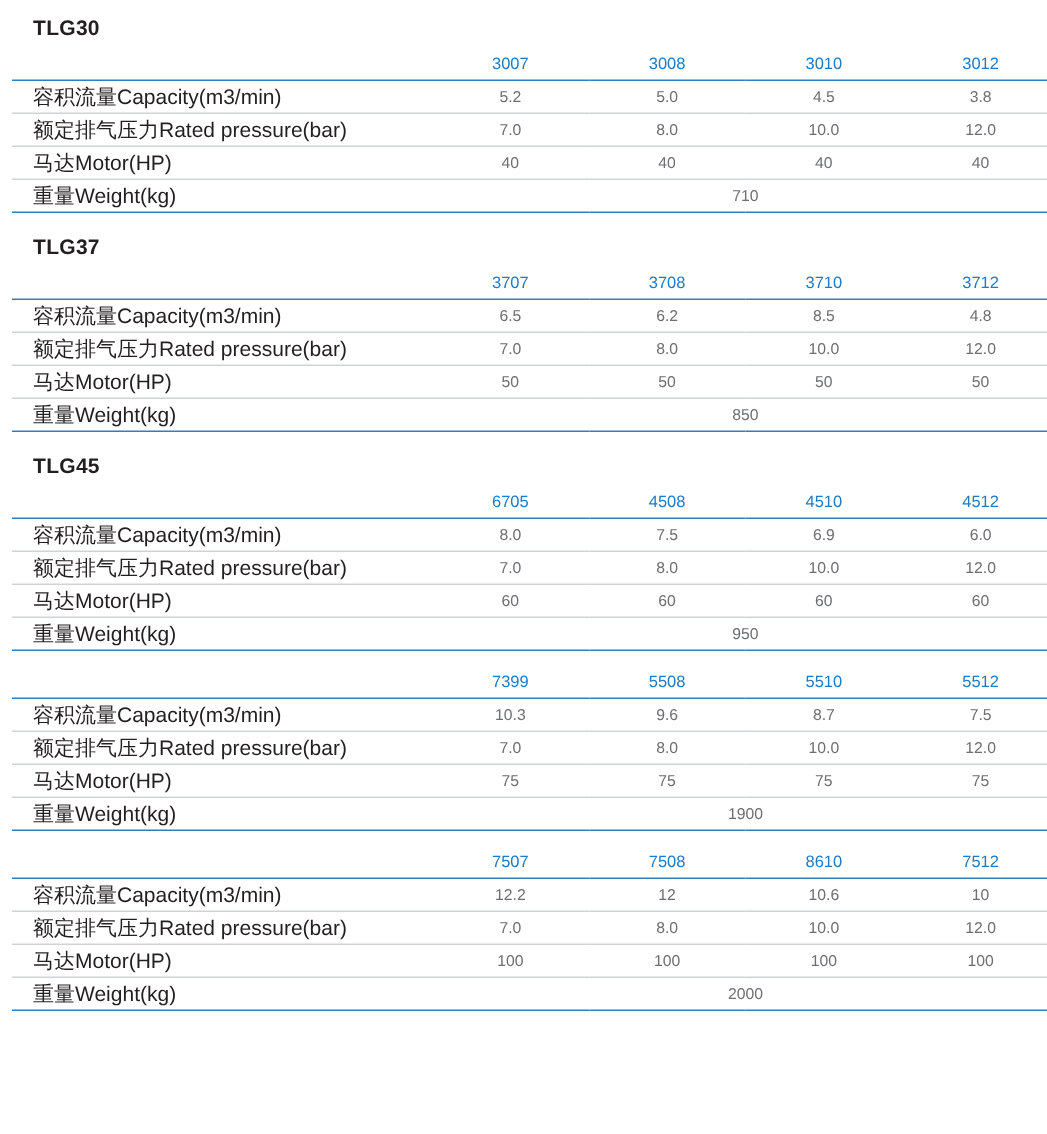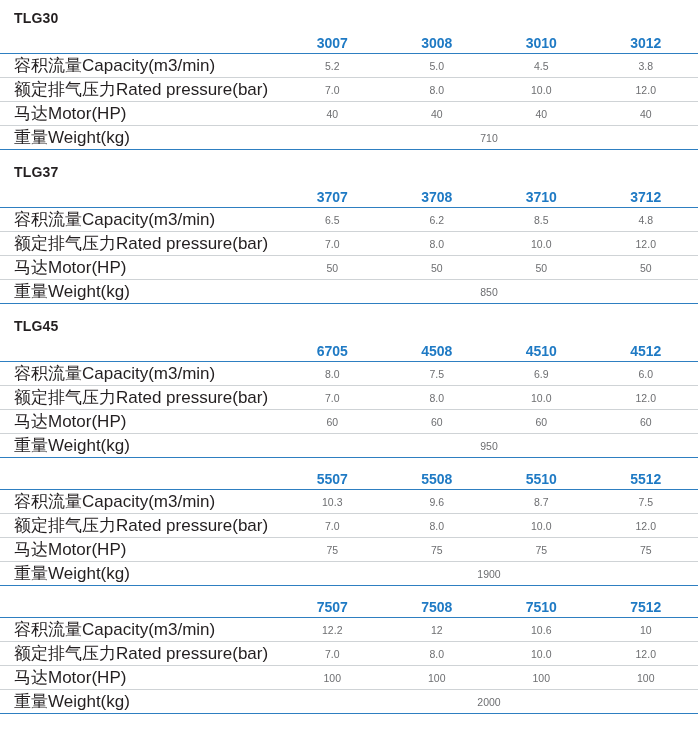--- a/index.html
+++ b/index.html
@@ -11,20 +11,21 @@
     width: 698px;
     height: 756px;
     font-family: "Liberation Sans", sans-serif;
     color: #231f20;
     overflow: hidden;
   }
   .page {
     width: 698px;
     padding-top: 6px;
     box-sizing: border-box;
+    padding-left: 8px;
   }
   .model-block {
     margin-bottom: 10px;
   }
   .model-title {
     font-size: 14px;
     font-weight: bold;
     color: #231f20;
     padding: 4px 0 6px 14px;
     letter-spacing: 0.2px;
@@ -37,42 +38,42 @@
   table.spec col.label-col { width: 280px; }
   table.spec col.val-col { width: 104.5px; }
 
   .spec th, .spec td {
     padding: 0;
     margin: 0;
   }
   .hdr-row th {
     height: 21px;
     border-bottom: 1px solid #2e7fc1;
-    font-size: 14px;
-    font-weight: bold;
+    font-size: 11px;
+    font-weight: normal;
     color: #1f7ac4;
     text-align: center;
     vertical-align: middle;
   }
   .hdr-row th.label-head {
     border-bottom: 1px solid #2e7fc1;
   }
   .data-row td {
     height: 21px;
     font-size: 10.5px;
     color: #6d6e71;
     text-align: center;
     vertical-align: middle;
     border-bottom: 1px solid #cfd3d6;
   }
   .data-row td.rowlabel {
     text-align: left;
     padding-left: 14px;
     color: #231f20;
-    font-size: 17px;
+    font-size: 14px;
     border-bottom: 1px solid #cfd3d6;
   }
   .data-row.last td {
     border-bottom: 1px solid #2e7fc1;
   }
   .data-row.last td.rowlabel {
     border-bottom: 1px solid #2e7fc1;
   }
   .weight-cell {
     text-align: center;
@@ -231,21 +232,21 @@
         <colgroup>
           <col class="label-col">
           <col class="val-col">
           <col class="val-col">
           <col class="val-col">
           <col class="val-col">
         </colgroup>
         <thead>
           <tr class="hdr-row">
             <th class="label-head"></th>
-            <th>5507</th>
+            <th>7399</th>
             <th>5508</th>
             <th>5510</th>
             <th>5512</th>
           </tr>
         </thead>
         <tbody>
           <tr class="data-row">
             <td class="rowlabel">容积流量Capacity(m3/min)</td>
             <td>10.3</td>
             <td>9.6</td>
@@ -280,21 +281,21 @@
           <col class="val-col">
           <col class="val-col">
           <col class="val-col">
           <col class="val-col">
         </colgroup>
         <thead>
           <tr class="hdr-row">
             <th class="label-head"></th>
             <th>7507</th>
             <th>7508</th>
-            <th>7510</th>
+            <th>8610</th>
             <th>7512</th>
           </tr>
         </thead>
         <tbody>
           <tr class="data-row">
             <td class="rowlabel">容积流量Capacity(m3/min)</td>
             <td>12.2</td>
             <td>12</td>
             <td>10.6</td>
             <td>10</td>

